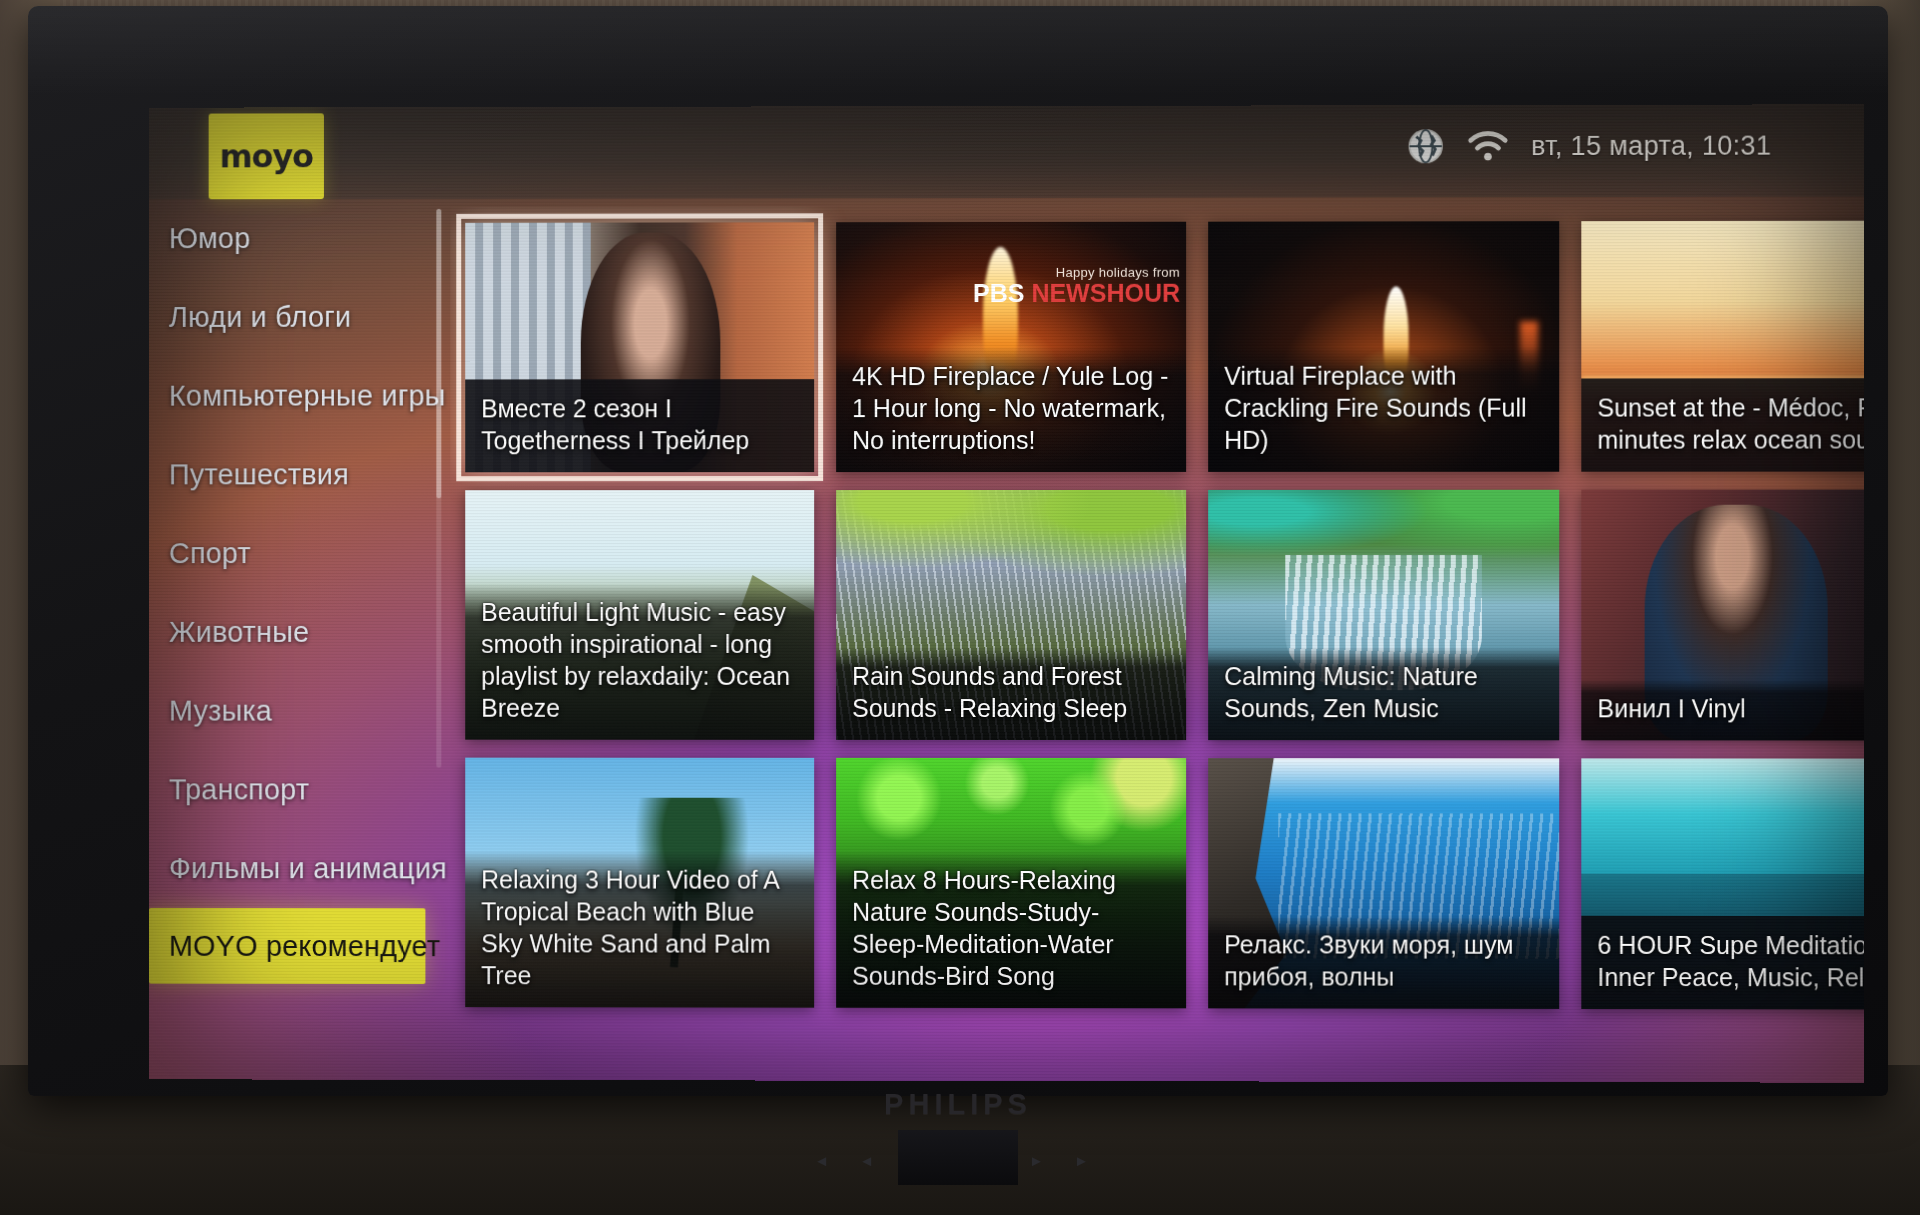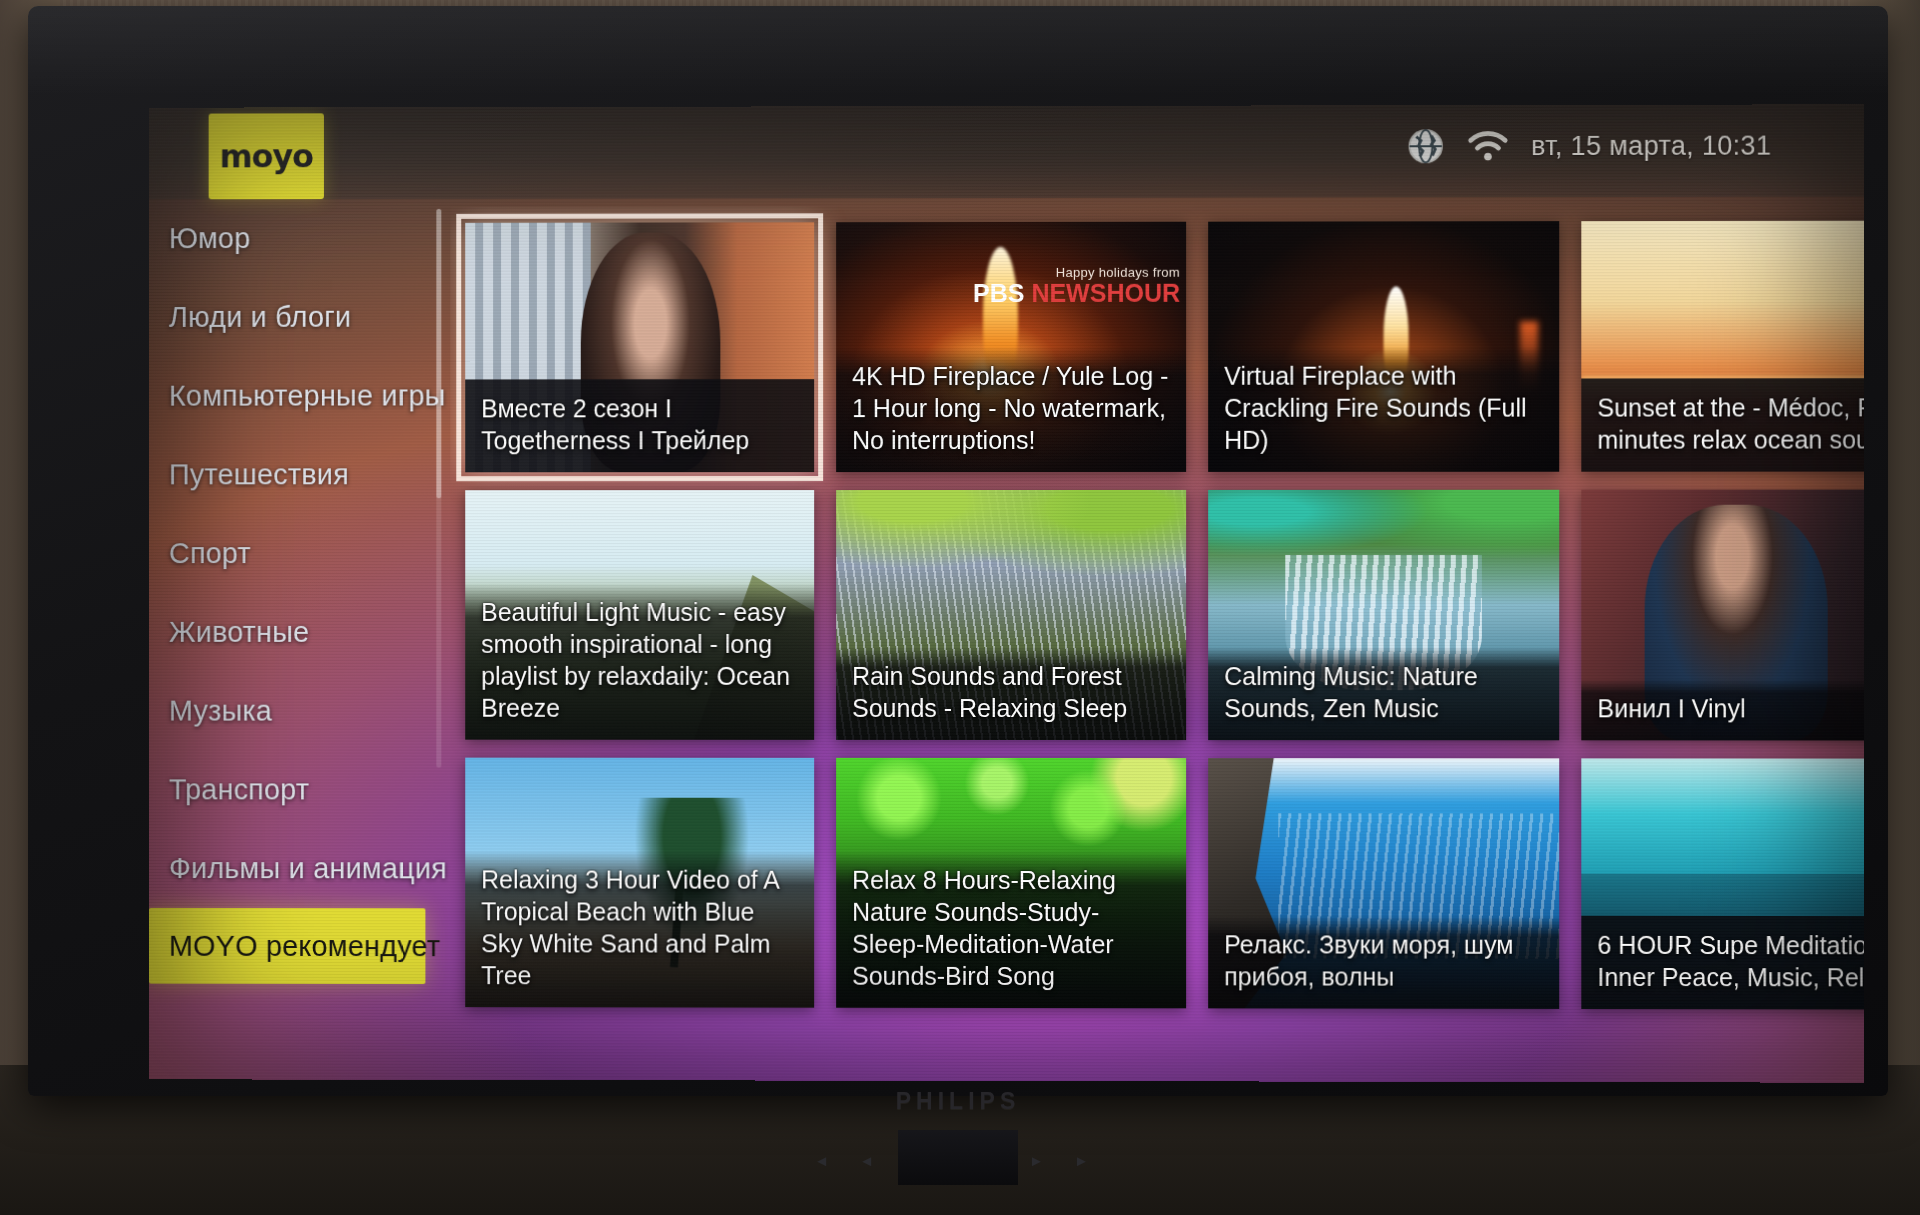--- a/index.html
+++ b/index.html
@@ -54,21 +54,21 @@
   }
   .tv-bezel-gloss {
     position: absolute; left: 0; top: 6px; width: 1860px; height: 90px;
     background: linear-gradient(180deg, rgba(255,255,255,0.06), rgba(255,255,255,0));
     border-radius: 10px 10px 0 0;
   }
   .tv-brand {
     position: absolute; left: 0; top: 1088px; width: 1860px;
     text-align: center;
     color: #27262a;
-    font-size: 23px; font-weight: bold; letter-spacing: 5px;
+    font-size: 29px; font-weight: bold; letter-spacing: 5px;
     text-shadow: 0 1px 1px rgba(255,255,255,0.05);
   }
   .tv-stand-neck {
     position: absolute; left: 50%; transform: translateX(-50%);
     top: 1130px; width: 120px; height: 55px;
     background: linear-gradient(180deg, #16161a, #0b0b0d);
   }
   .tv-ir {
     position: absolute; left: 50%; transform: translateX(-50%);
     top: 1152px; width: 560px; height: 30px;

